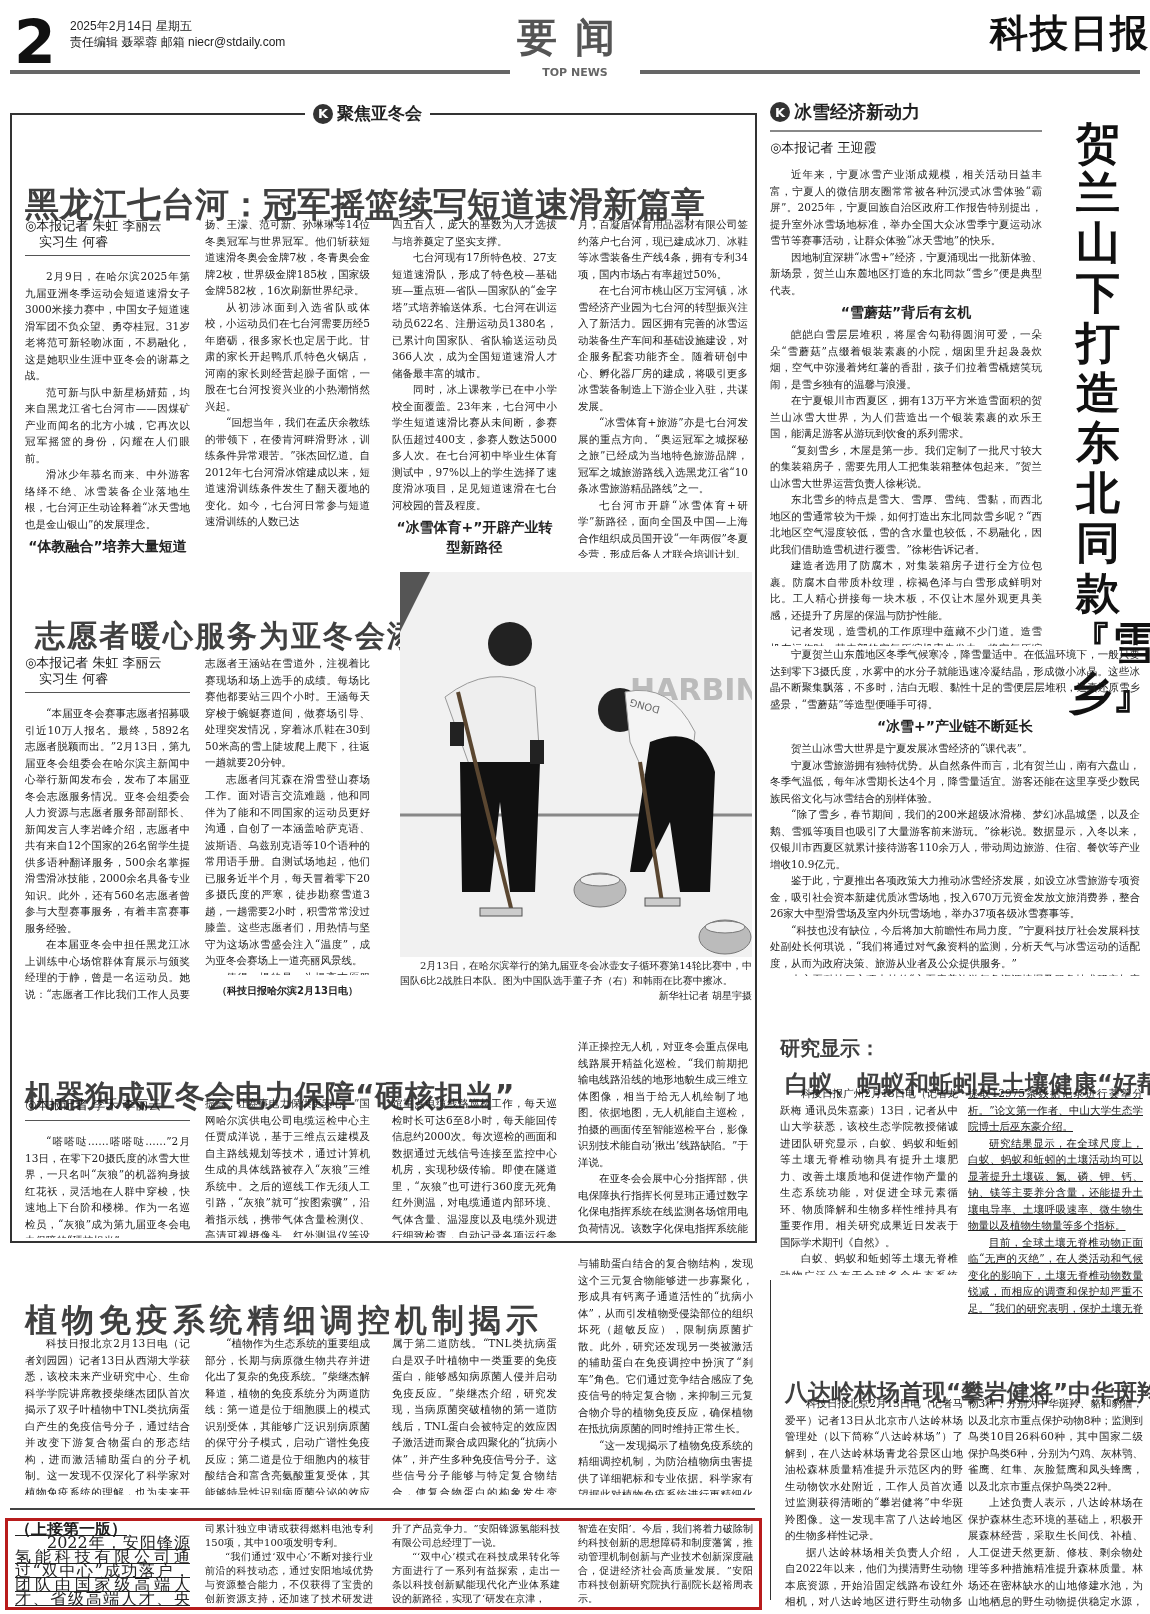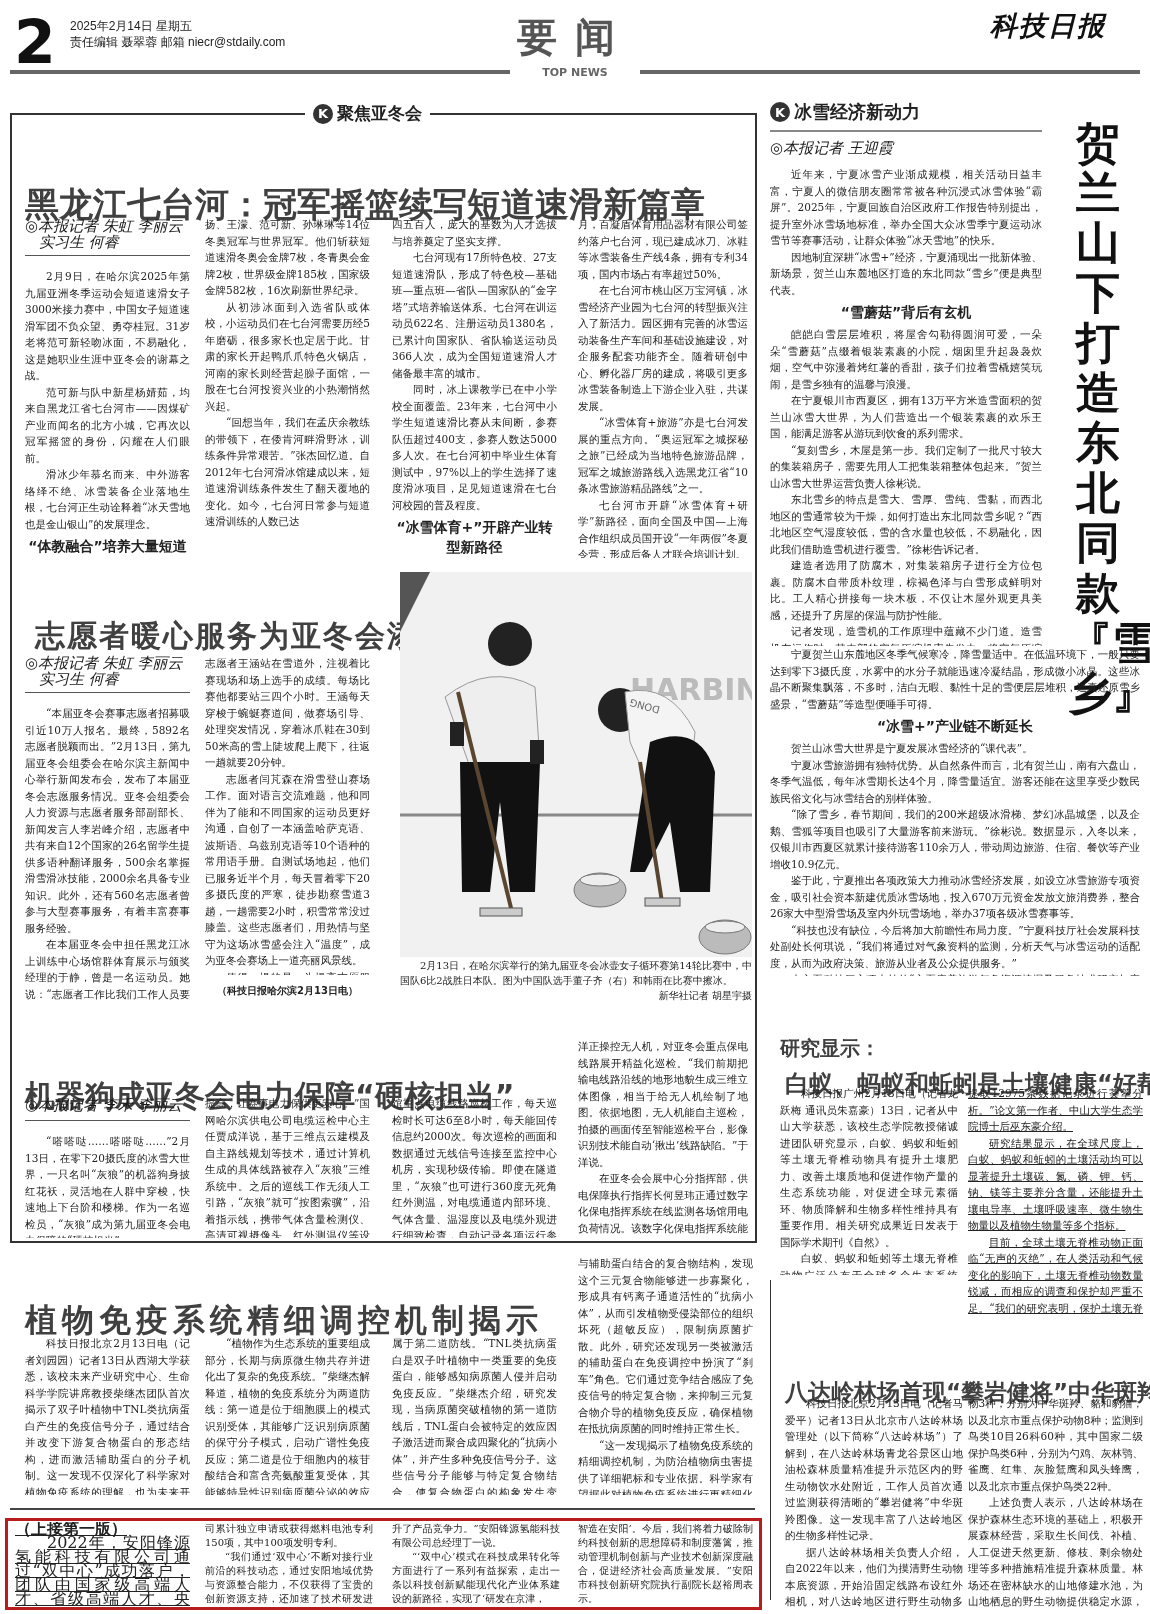--- a/index.html
+++ b/index.html
@@ -3,28 +3,28 @@
 <meta charset="utf-8">
 <style>
 *{box-sizing:border-box;margin:0;padding:0;}
 html,body{width:1150px;height:1614px;background:#fff;overflow:hidden;}
 body{position:relative;font-family:"DejaVu Serif",serif;color:#1a1a1a;}
 .abs{position:absolute;}
 .hdr-num{left:14px;top:12px;font-family:"DejaVu Sans",sans-serif;font-weight:bold;font-size:60px;line-height:60px;color:#111;}
 .hdr-meta{left:70px;top:18px;font-family:"Liberation Sans",sans-serif;font-size:12px;line-height:16px;color:#222;}
 .hdr-section{left:505px;top:10px;width:140px;text-align:center;font-family:"DejaVu Sans",sans-serif;font-weight:bold;font-size:40px;letter-spacing:18px;color:#555;}
 .hdr-sub{left:530px;top:66px;width:90px;text-align:center;font-family:"DejaVu Sans",sans-serif;font-weight:bold;font-size:11px;color:#666;}
-.hdr-logo{left:990px;top:8px;font-family:"DejaVu Serif",serif;font-style:italic;font-weight:bold;font-size:27px;color:#111;letter-spacing:2px;}
+.hdr-logo{left:990px;top:8px;font-family:"DejaVu Serif",serif;font-weight:bold;font-size:38px;color:#111;letter-spacing:2px;}
 .hdr-rule-l{left:10px;top:70px;width:500px;height:4px;background:#666;}
 .hdr-rule-r{left:640px;top:70px;width:500px;height:4px;background:#666;}
 .box{border:2px solid #333;}
 .tag{background:#fff;padding:0 8px;font-family:"DejaVu Sans",sans-serif;font-weight:bold;font-size:17px;color:#222;display:flex;align-items:center;gap:4px;}
 .kicon{display:inline-flex;width:20px;height:20px;border-radius:50%;background:#333;color:#fff;font-size:13px;align-items:center;justify-content:center;font-family:"DejaVu Sans",sans-serif;}
 .hl{font-family:"DejaVu Sans",sans-serif;font-weight:bold;color:#404040;white-space:nowrap;margin-top:34px;}
-.byline{font-size:15px;line-height:16px;font-family:"DejaVu Sans",sans-serif;font-style:italic;}
+.byline{font-size:13px;line-height:16px;font-family:"DejaVu Sans",sans-serif;}
 .col{font-size:10.5px;line-height:16.5px;text-align:justify;overflow:hidden;color:#222;}
 .col p{text-indent:2em;}
 .sub{font-family:"DejaVu Sans",sans-serif;font-weight:bold;font-size:14px;line-height:20px;text-align:center;margin:4px 0;}
 .photo{background:linear-gradient(160deg,#f4f4f4 0%,#e8e8e8 40%,#f6f6f6 100%);overflow:hidden;}
 .vtitle{font-family:"DejaVu Sans",sans-serif;font-weight:bold;font-size:44px;line-height:50px;width:60px;text-align:center;color:#111;}
 .rule{height:2px;background:#555;}
 .redbox{border:3px solid #b81c1c;}
 </style>
 </head>
 <body>

